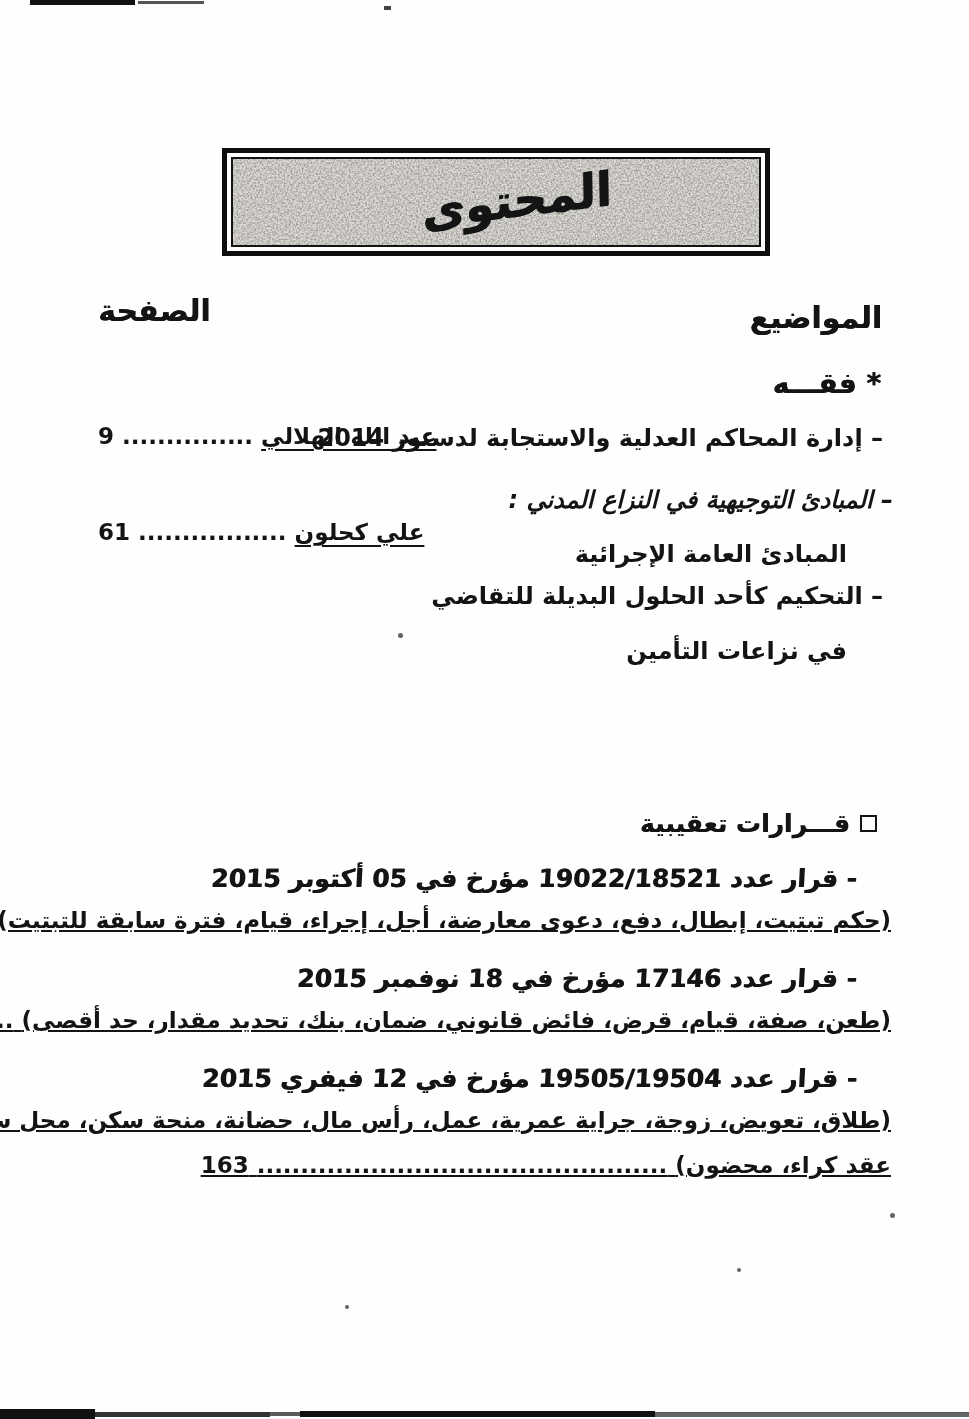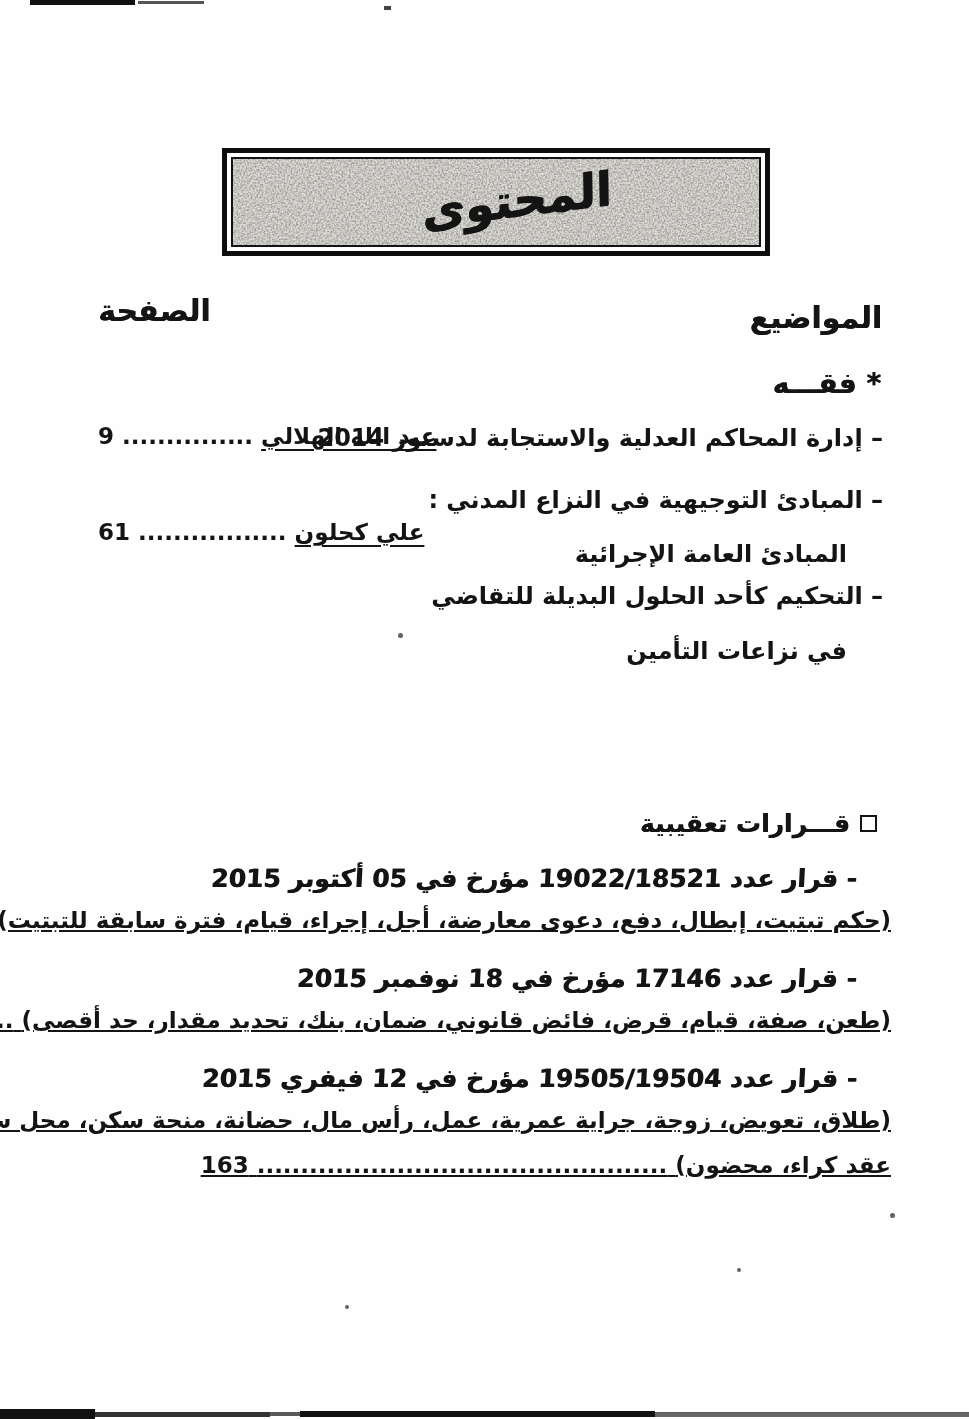--- a/index.html
+++ b/index.html
@@ -83,21 +83,21 @@
 
   <div class="abs sechead rtl" style="right:88px;top:367px;">* فقـــه</div>
 
   <div class="abs topic rtl" style="right:86px;top:424px;">– إدارة المحاكم العدلية والاستجابة لدستور 2014</div>
   <div class="abs authorline" style="left:98px;top:423px;">
     <span class="author">عبد الله الهلالي</span>
     <span class="dots">...............</span>
     <span class="pagenum">9</span>
   </div>
 
-  <div class="abs topic rtl" style="right:86px;top:486px;">– المبادئ التوجيهية في النزاع المدني :</div>
+  <div class="abs topic rtl" style="right:76px;top:486px;font-style:italic;">– المبادئ التوجيهية في النزاع المدني :</div>
   <div class="abs topic rtl" style="right:122px;top:540px;margin-left:28px;">المبادئ العامة الإجرائية</div>
   <div class="abs authorline" style="left:98px;top:519px;">
     <span class="author">علي كحلون</span>
     <span class="dots">.................</span>
     <span class="pagenum">61</span>
   </div>
 
   <div class="abs topic rtl" style="right:86px;top:582px;">– التحكيم كأحد الحلول البديلة للتقاضي</div>
   <div class="abs topic rtl" style="right:122px;top:637px;">في نزاعات التأمين</div>
 

